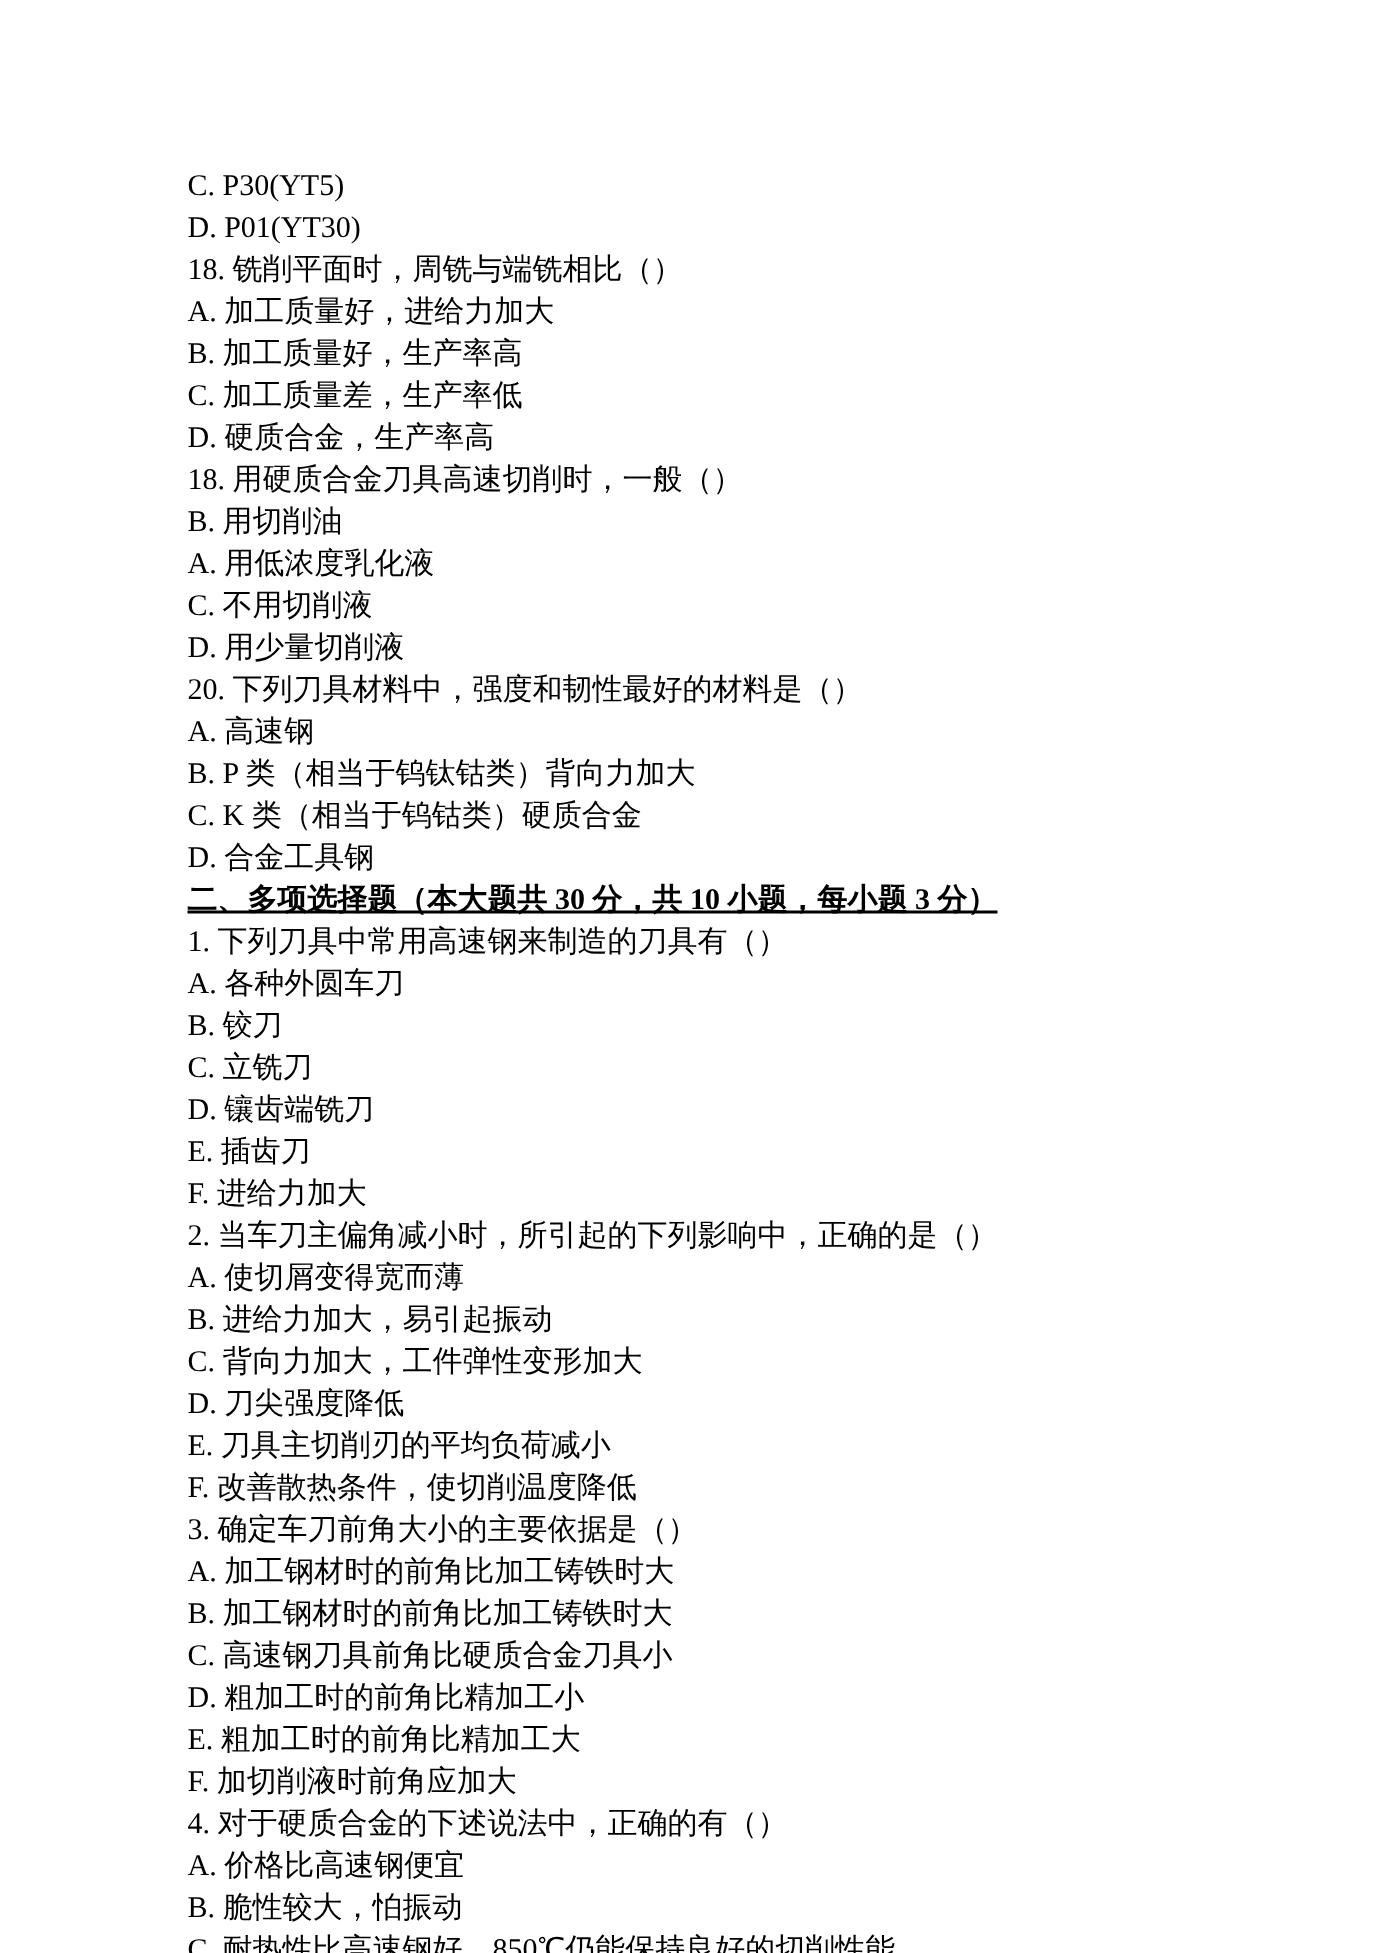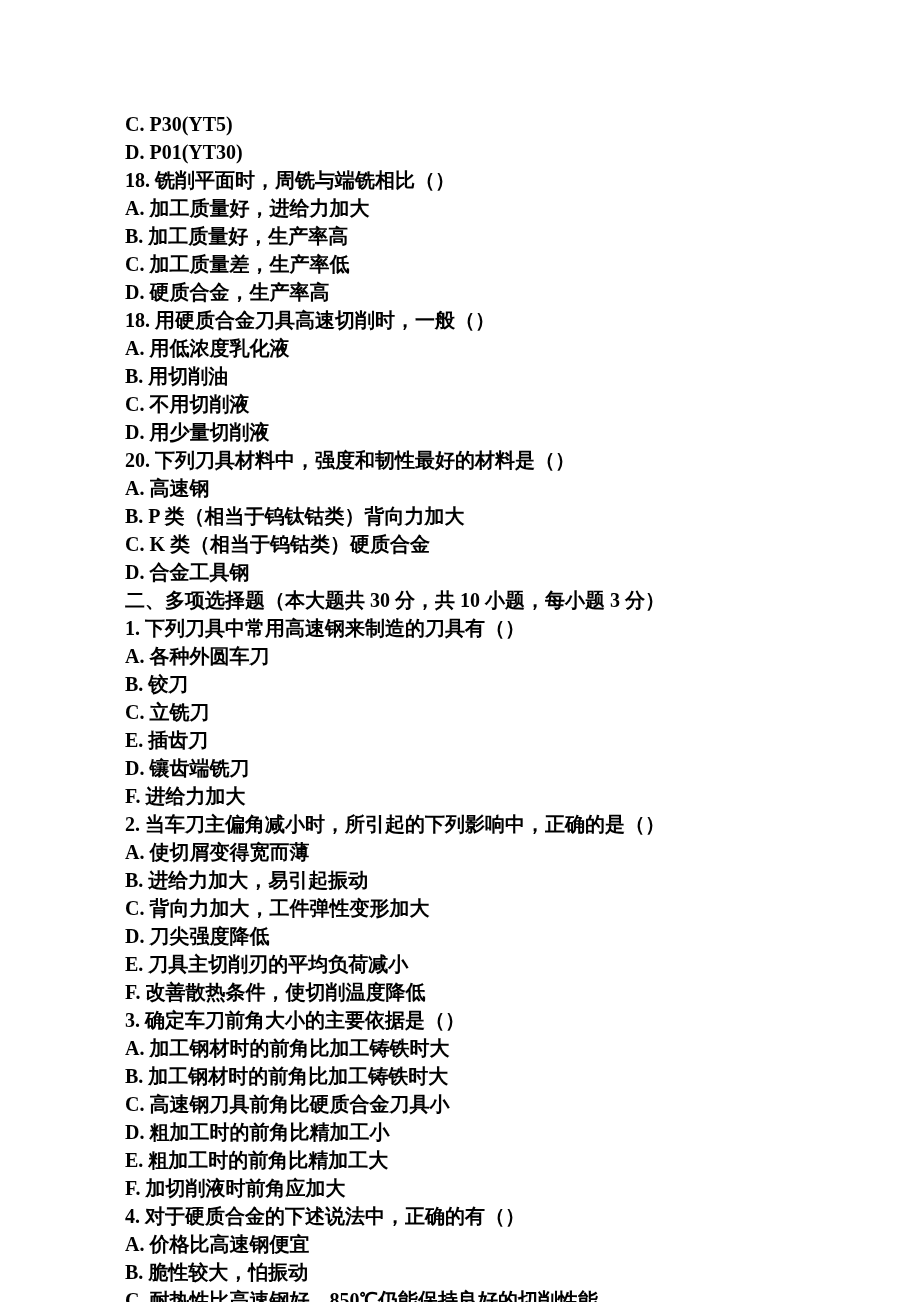--- a/index.html
+++ b/index.html
@@ -10,54 +10,54 @@
       font-family: "SimSun", "宋体", serif;
       font-size: 20px;
       line-height: 1.4;
       color: #000;
     }
     .page {
       padding: 110px 60px 60px 125px;
     }
     .line {
       white-space: pre-wrap;
-      font-weight: bold;
     }
     .bold {
       font-weight: bold;
+      text-decoration: underline;
     }
   </style>
 </head>
 <body>
 
 <div class="page">
   <div class="line">C. P30(YT5)</div>
   <div class="line">D. P01(YT30)</div>
   <div class="line">18. 铣削平面时，周铣与端铣相比（）</div>
   <div class="line">A. 加工质量好，进给力加大</div>
   <div class="line">B. 加工质量好，生产率高</div>
   <div class="line">C. 加工质量差，生产率低</div>
   <div class="line">D. 硬质合金，生产率高</div>
   <div class="line">18. 用硬质合金刀具高速切削时，一般（）</div>
+  <div class="line">B. 用切削油</div>
   <div class="line">A. 用低浓度乳化液</div>
-  <div class="line">B. 用切削油</div>
   <div class="line">C. 不用切削液</div>
   <div class="line">D. 用少量切削液</div>
   <div class="line">20. 下列刀具材料中，强度和韧性最好的材料是（）</div>
   <div class="line">A. 高速钢</div>
   <div class="line">B. P 类（相当于钨钛钴类）背向力加大</div>
   <div class="line">C. K 类（相当于钨钴类）硬质合金</div>
   <div class="line">D. 合金工具钢</div>
   <div class="line bold">二、多项选择题（本大题共 30 分，共 10 小题，每小题 3 分）</div>
   <div class="line">1. 下列刀具中常用高速钢来制造的刀具有（）</div>
   <div class="line">A. 各种外圆车刀</div>
   <div class="line">B. 铰刀</div>
   <div class="line">C. 立铣刀</div>
+  <div class="line">D. 镶齿端铣刀</div>
   <div class="line">E. 插齿刀</div>
-  <div class="line">D. 镶齿端铣刀</div>
   <div class="line">F. 进给力加大</div>
   <div class="line">2. 当车刀主偏角减小时，所引起的下列影响中，正确的是（）</div>
   <div class="line">A. 使切屑变得宽而薄</div>
   <div class="line">B. 进给力加大，易引起振动</div>
   <div class="line">C. 背向力加大，工件弹性变形加大</div>
   <div class="line">D. 刀尖强度降低</div>
   <div class="line">E. 刀具主切削刃的平均负荷减小</div>
   <div class="line">F. 改善散热条件，使切削温度降低</div>
   <div class="line">3. 确定车刀前角大小的主要依据是（）</div>
   <div class="line">A. 加工钢材时的前角比加工铸铁时大</div>

